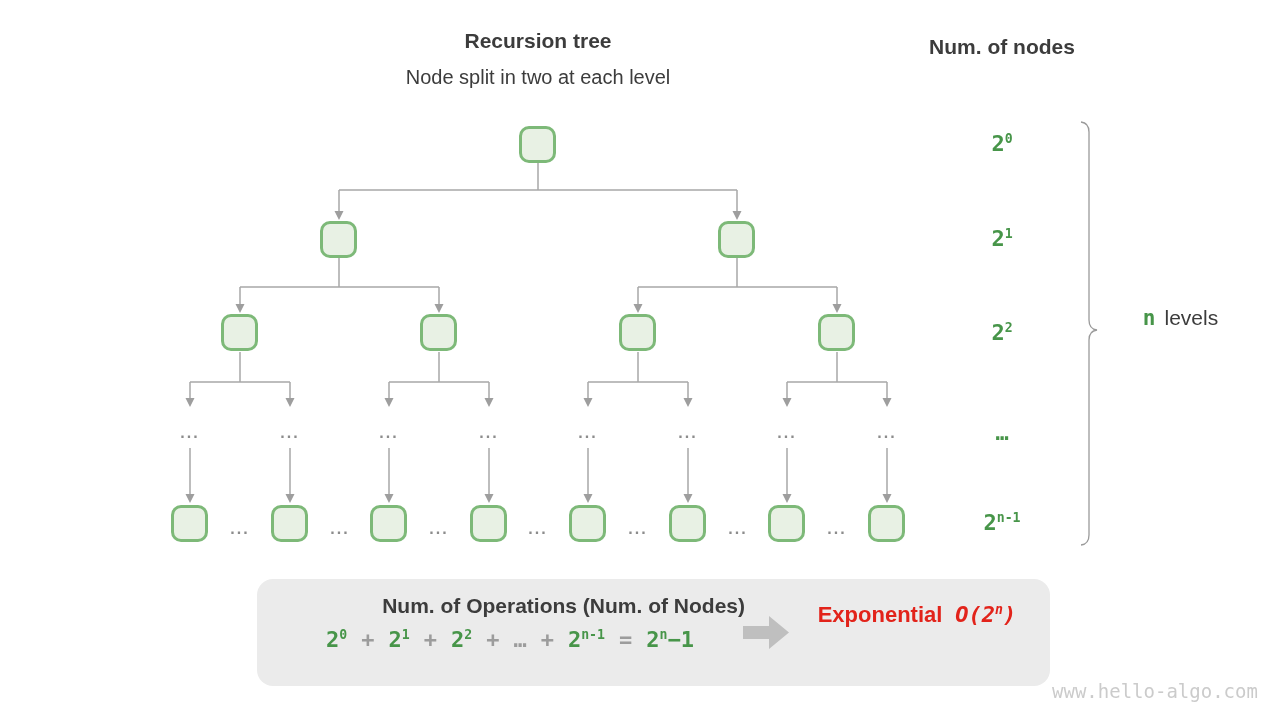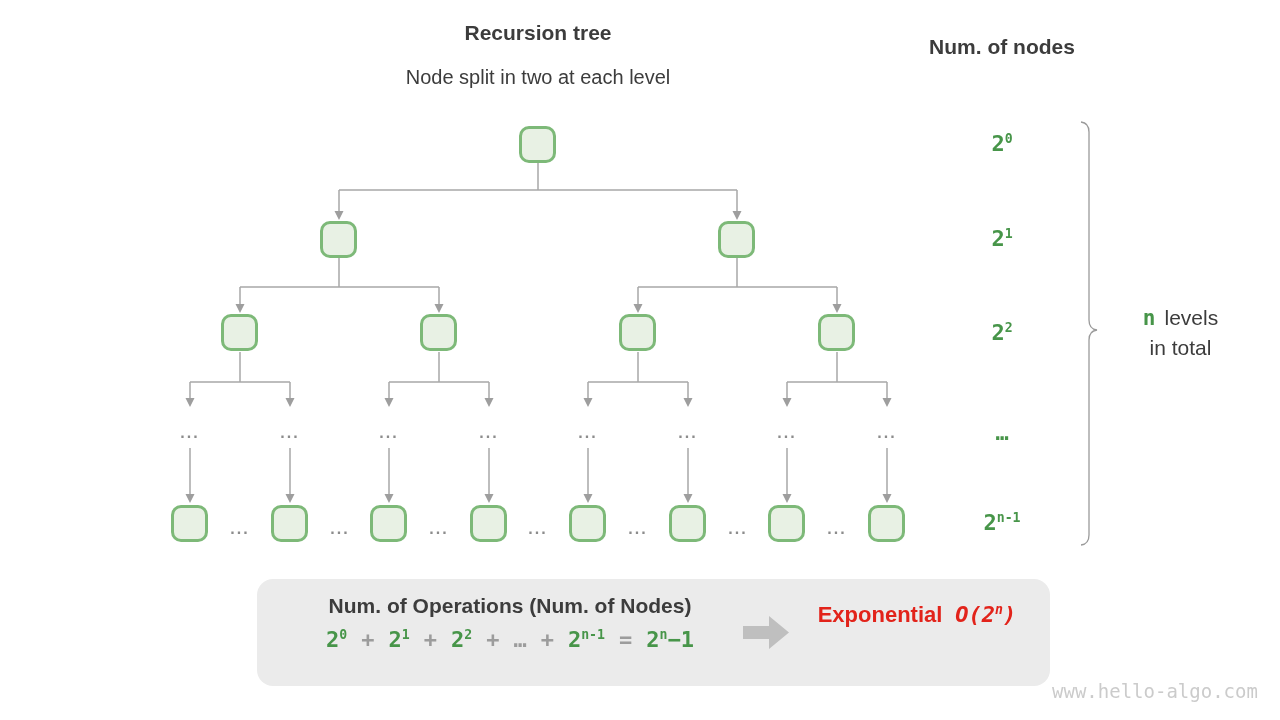--- a/index.html
+++ b/index.html
@@ -71,21 +71,21 @@
   }
 
   
   .summary-box {
     position: absolute;
     left: 257px; top: 579px;
     width: 793px; height: 107px;
     background: var(--box-bg, #ebebeb);
     border-radius: 16px;
   }
-  .ops-col { position: absolute; left: 18px; top: 15px; width: 470px; text-align: center; }
+  .ops-col { position: absolute; left: 18px; top: 15px; width: 470px; text-align: right; }
   .box-title { font-size: 21px; font-weight: 700; color: var(--dark,#3c3c3c); }
   .formula {
     margin-top: 9px;
     display: flex;
     justify-content: center;
     align-items: baseline;
     gap: 14px;
     font-family: "DejaVu Sans Mono", monospace;
     font-weight: 700;
     font-size: 22px;
@@ -115,21 +115,21 @@
     text-align: center;
     font-family: "DejaVu Sans Mono", monospace;
     font-size: 19px;
     color: var(--watermark, #cbcbcb);
     white-space: nowrap;
   }
 </style>
 </head>
 <body>
 
-<div class="abs center page-title" style="left:288px; top:21px; width:500px;">Recursion tree</div>
+<div class="abs center page-title" style="left:288px; top:29px; width:500px;">Recursion tree</div>
 <div class="abs center page-subtitle" style="left:288px; top:66px; width:500px;">Node split in two at each level</div>
 <div class="abs center right-header" style="left:900px; top:32px; width:204px;text-align:center;">
   <div>Num. of nodes</div>
 </div>
 
 <svg class="overlay" width="1280" height="720" viewBox="0 0 1280 720">
   <path class="lines" d="
     M538 163 V190
     M339 190 H737  M339 190 V211  M737 190 V211
     M339 258 V287  M737 258 V287
@@ -187,21 +187,20 @@
 <div class="level-label" style="top:131px;"><span class="tok">2<sup>0</sup></span></div>
 <div class="level-label" style="top:226px;"><span class="tok">2<sup>1</sup></span></div>
 <div class="level-label" style="top:320px;"><span class="tok">2<sup>2</sup></span></div>
 <div class="level-label" style="top:420px;"><span class="tok">…</span></div>
 <div class="level-label" style="top:510px;"><span class="tok">2<sup>n-1</sup></span></div>
 
 <div class="abs center brace-label" style="left:1103px; top:303px; width:155px;">
   <div>
     <span class="brace-n">n</span><span>levels</span>
   </div>
-  <div>in total</div>
 </div>
 
 <div class="summary-box">
   <div class="ops-col">
     <div class="box-title">Num. of Operations (Num. of Nodes)</div>
     <div class="formula">
         <span class="tok c-green">2<sup>0</sup></span>
         <span class="tok c-gray">+</span>
         <span class="tok c-green">2<sup>1</sup></span>
         <span class="tok c-gray">+</span>

